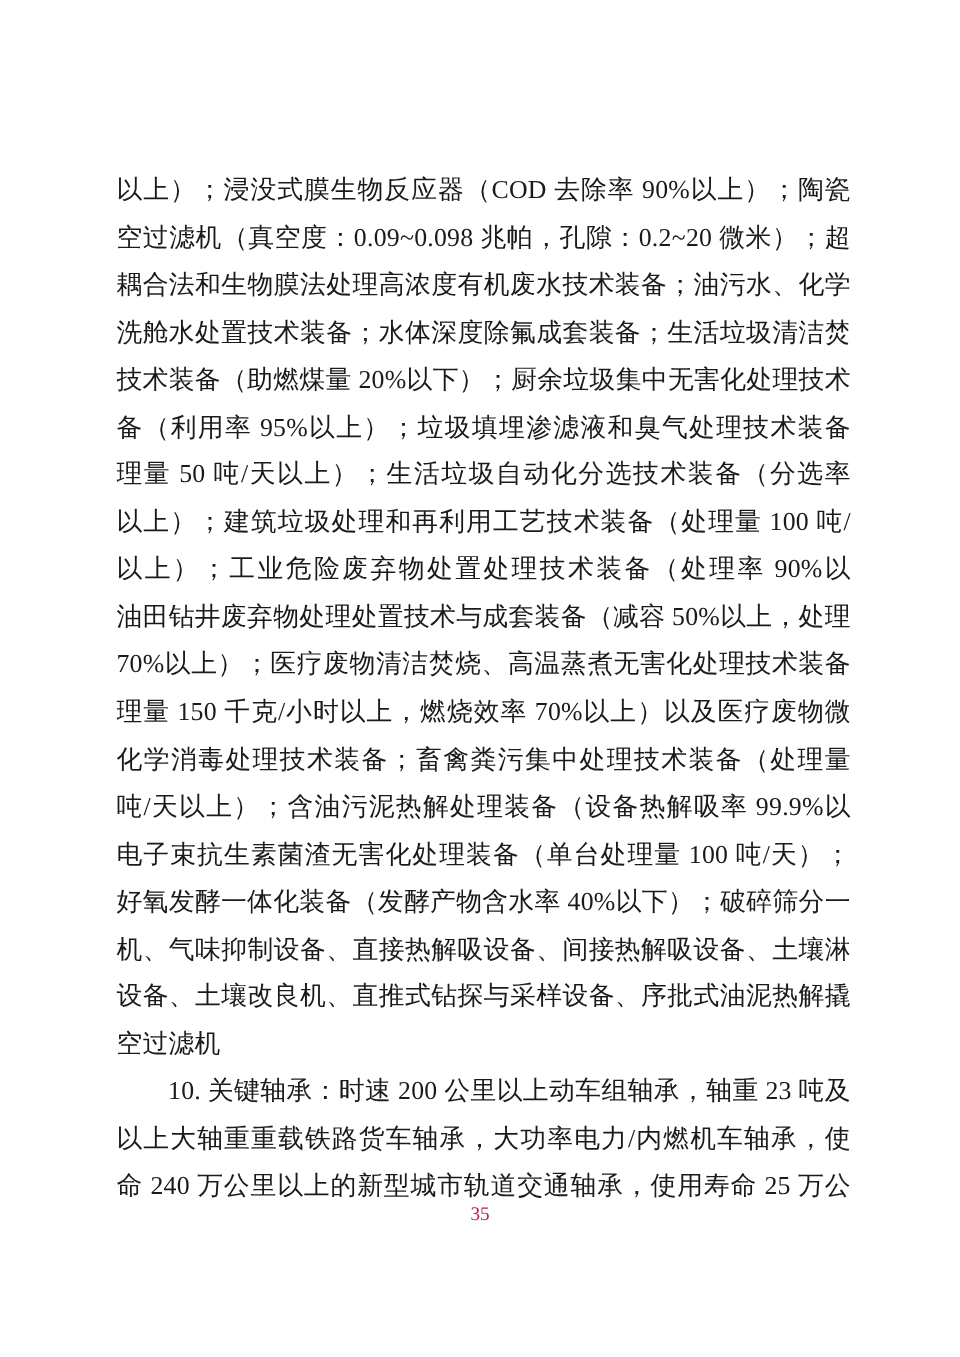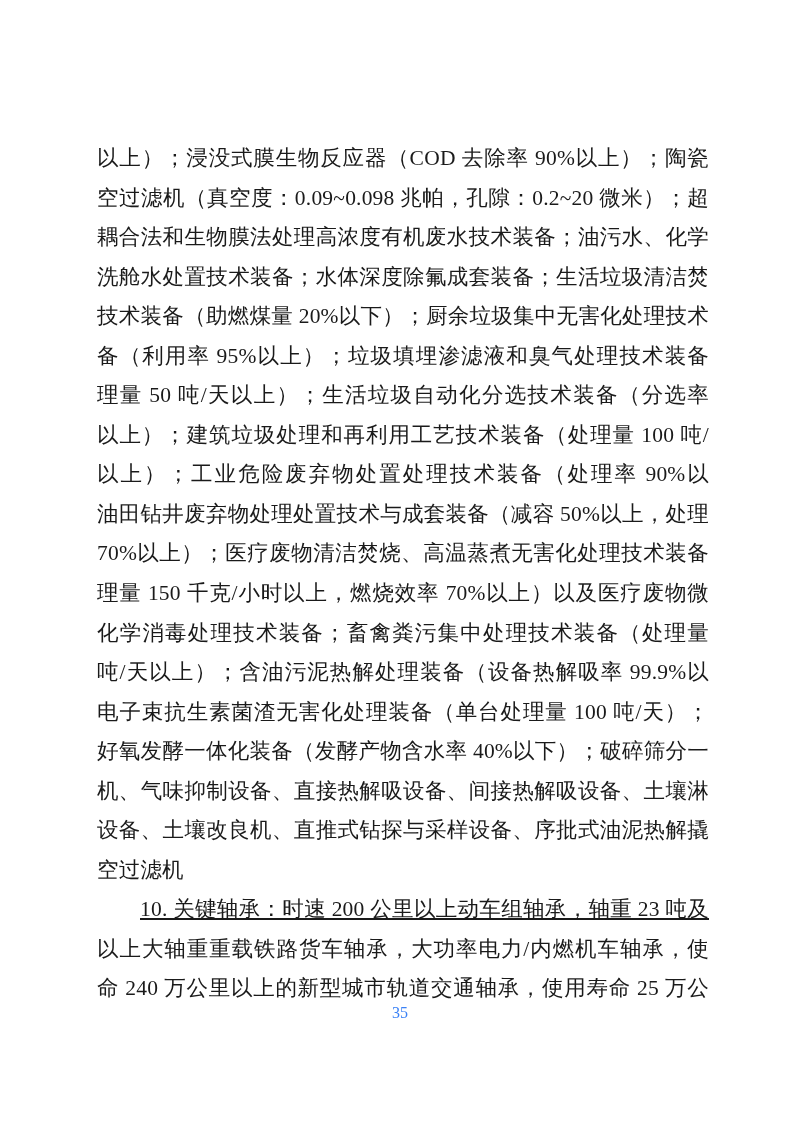--- a/index.html
+++ b/index.html
@@ -30,31 +30,30 @@
     text-align: justify;
     text-align-last: justify;
     overflow: hidden;
   }
   .line.left {
     text-align: left;
     text-align-last: left;
   }
   .line.indent {
     text-indent: 43px;
-    text-decoration: underline;
   }
   .page-number {
     position: absolute;
     top: 1003px;
     left: 0;
     width: 100%;
     text-align: center;
     font-size: 16px;
     line-height: 20px;
-    color: #3b82f6;
+    color: #be185d;
   }
 </style>
 </head>
 <body>
 
 <div class="page">
   <div class="textblock">
     <div class="line">以上）；浸没式膜生物反应器（COD 去除率 90%以上）；陶瓷真</div>
     <div class="line">空过滤机（真空度：0.09~0.098 兆帕，孔隙：0.2~20 微米）；超生</div>
     <div class="line">耦合法和生物膜法处理高浓度有机废水技术装备；油污水、化学品</div>

